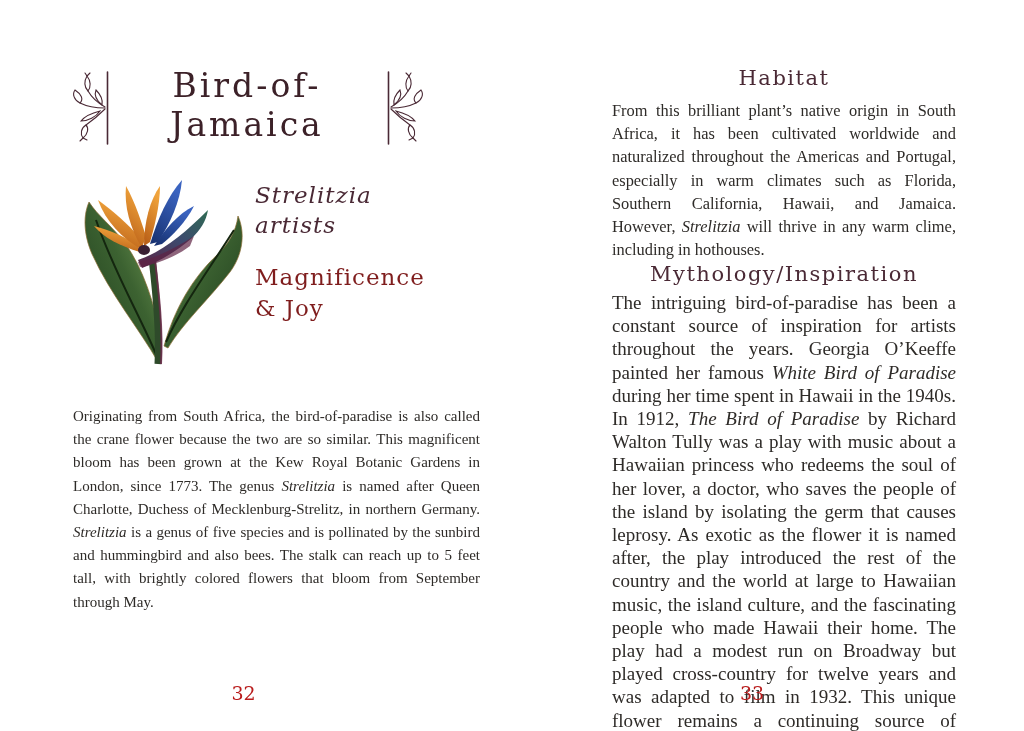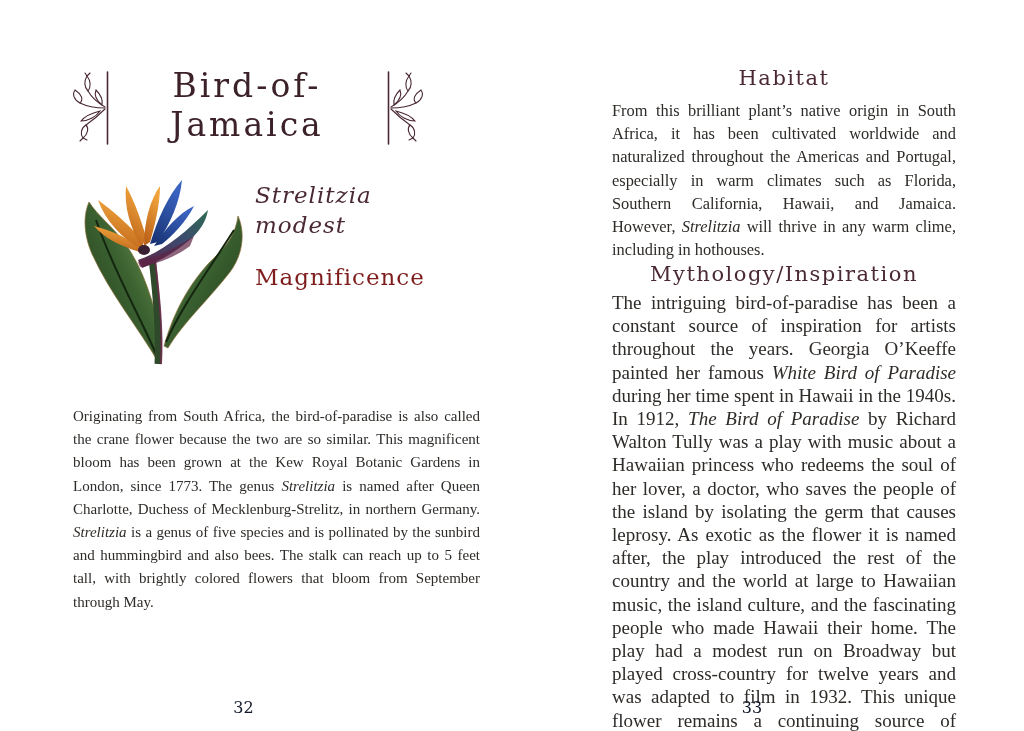--- a/index.html
+++ b/index.html
@@ -63,23 +63,23 @@
   }
   .body-par em{font-style:italic;}
   .left-par{position:absolute;left:73px;top:405px;width:407px;}
 
   .r-heading-1{position:absolute;left:100px;top:66px;width:344px;}
   .r-par-1{position:absolute;left:100px;top:99px;width:344px;font-size:16.4px;}
   .r-heading-2{position:absolute;left:100px;top:262px;width:344px;text-align:center;}
   .r-par-2{position:absolute;left:100px;top:291px;width:344px;font-size:19px;}
 
   .page-number{
-    position:absolute;bottom:14px;
+    position:absolute;bottom:27px;
     width:407px;text-align:center;
-    font-size:16px;color:#0f172a;
+    font-size:19px;color:#b91c1c;
     font-family:"DejaVu Serif", serif;
   }
   .pn-left{left:40px;}
   .pn-right{left:68px;width:344px;}
 </style>
 </head>
 <body>
 
 <div class="spread">
 
@@ -173,25 +173,26 @@
 
         <path d="M72,98 C96,90 118,72 142,48 C140,60 134,68 126,76 C110,90 92,100 76,106 Z" fill="url(#spatheG)"></path>
         <path d="M72,100 C90,96 110,86 128,74 L124,84 C108,96 88,103 74,105 Z" fill="#5e2344" opacity="0.7"></path>
 
         <ellipse cx="78" cy="88" rx="6" ry="5" fill="#3a1f33"></ellipse>
       </svg>
     </div>
 
     <div class="latin-name">
       <div>Strelitzia</div>
-      <div>modest</div>
+      <div>artists</div>
     </div>
 
     <div class="symbolism">
       <div>Magnificence</div>
+      <div>&amp; Joy</div>
     </div>
 
     <div class="body-par left-par"><span>Originating from South Africa, the bird-of-paradise is also called the crane flower because the two are so similar. This magnificent bloom has been grown at the Kew Royal Botanic Gardens in London, since 1773. The genus </span><em>Strelitzia</em><span> is named after Queen Charlotte, Duchess of Mecklenburg-Strelitz, in northern Germany. </span><em>Strelitzia</em><span> is a genus of five species and is pollinated by the sunbird and hummingbird and also bees. The stalk can reach up to 5 feet tall, with brightly colored flowers that bloom from September through May.</span></div>
 
     <div class="page-number pn-left">32</div>
   </div>
 
   <div class="page right">
 
     <div class="section-heading r-heading-1">Habitat</div>

